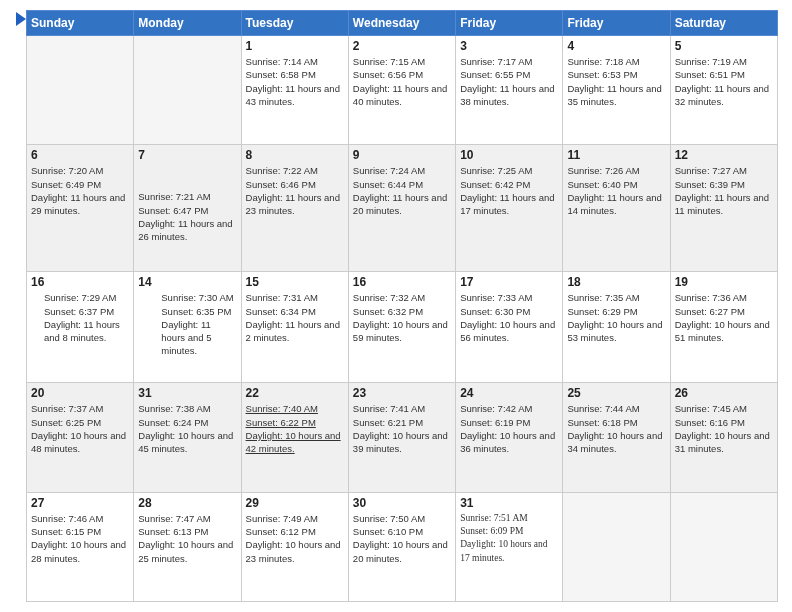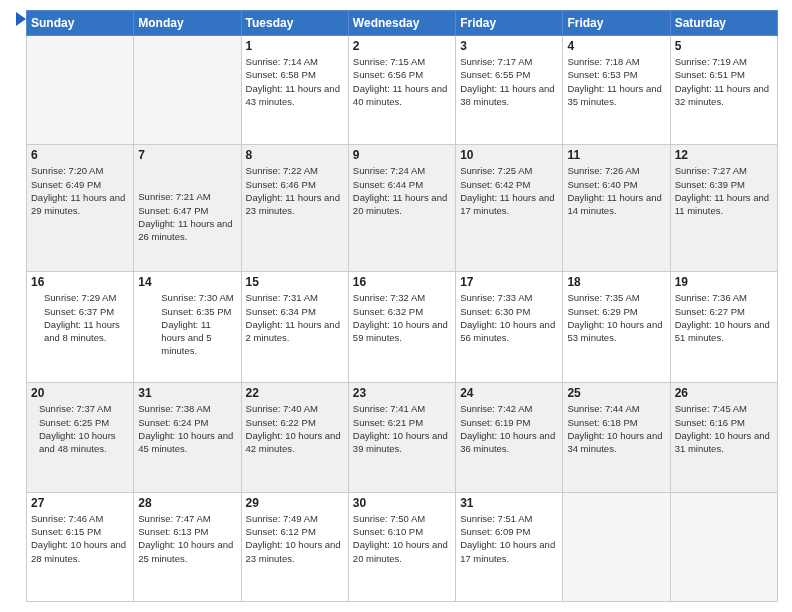--- a/index.html
+++ b/index.html
@@ -255,33 +255,33 @@
           <td>
             <span class="day-num">19</span>
             <div class="day-info" style="white-space: pre-line;">Sunrise: 7:36 AM
 Sunset: 6:27 PM
 Daylight: 10 hours and 51 minutes.</div>
           </td>
         </tr>
         <tr>
           <td class="shaded">
             <span class="day-num">20</span>
-            <div class="day-info" style="white-space: pre-line; margin-left: 8px;">Sunrise: 7:37 AM
+            <div class="day-info" style="white-space: pre-line;">Sunrise: 7:37 AM
 Sunset: 6:25 PM
 Daylight: 10 hours and 48 minutes.</div>
           </td>
           <td class="shaded">
             <span class="day-num">31</span>
             <div class="day-info" style="white-space: pre-line;">Sunrise: 7:38 AM
 Sunset: 6:24 PM
 Daylight: 10 hours and 45 minutes.</div>
           </td>
           <td class="shaded">
             <span class="day-num">22</span>
-            <div class="day-info" style="white-space: pre-line;">Sunrise: 7:40 AM
+            <div class="day-info" style="white-space: pre-line; text-decoration: underline;">Sunrise: 7:40 AM
 Sunset: 6:22 PM
 Daylight: 10 hours and 42 minutes.</div>
           </td>
           <td class="shaded">
             <span class="day-num">23</span>
             <div class="day-info" style="white-space: pre-line;">Sunrise: 7:41 AM
 Sunset: 6:21 PM
 Daylight: 10 hours and 39 minutes.</div>
           </td>
           <td class="shaded">
@@ -323,21 +323,21 @@
 Daylight: 10 hours and 23 minutes.</div>
           </td>
           <td>
             <span class="day-num">30</span>
             <div class="day-info" style="white-space: pre-line;">Sunrise: 7:50 AM
 Sunset: 6:10 PM
 Daylight: 10 hours and 20 minutes.</div>
           </td>
           <td>
             <span class="day-num">31</span>
-            <div class="day-info" style="white-space: pre-line;">Sunrise: 7:51 AM
+            <div class="day-info" style="white-space: pre-line; font-family: Liberation Serif, serif;">Sunrise: 7:51 AM
 Sunset: 6:09 PM
 Daylight: 10 hours and 17 minutes.</div>
           </td>
           <td class="empty"></td>
           <td class="empty"></td>
         </tr>
       </tbody>
   </table>
 </div>
 

